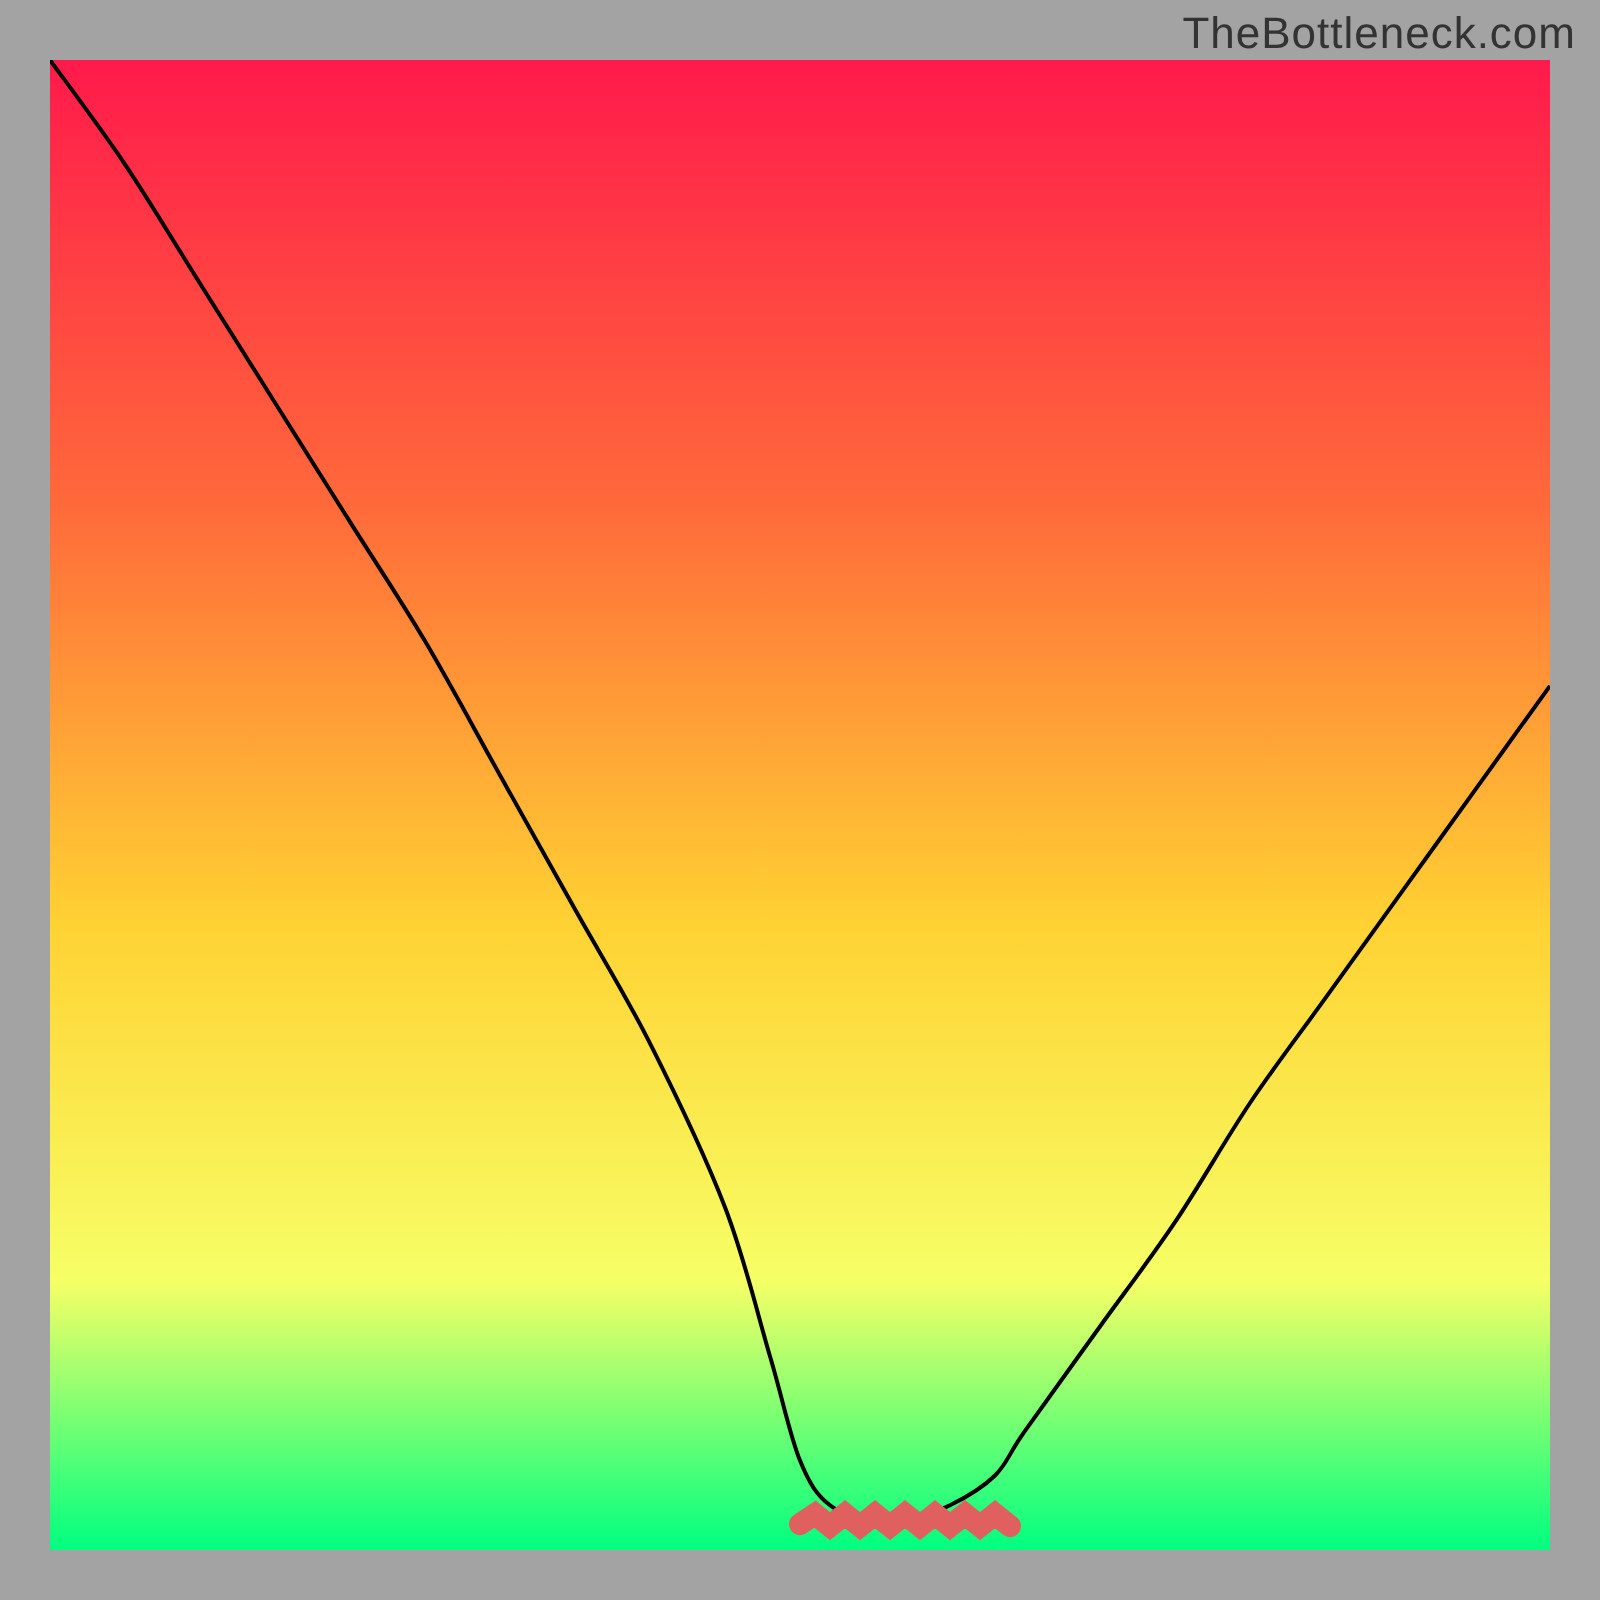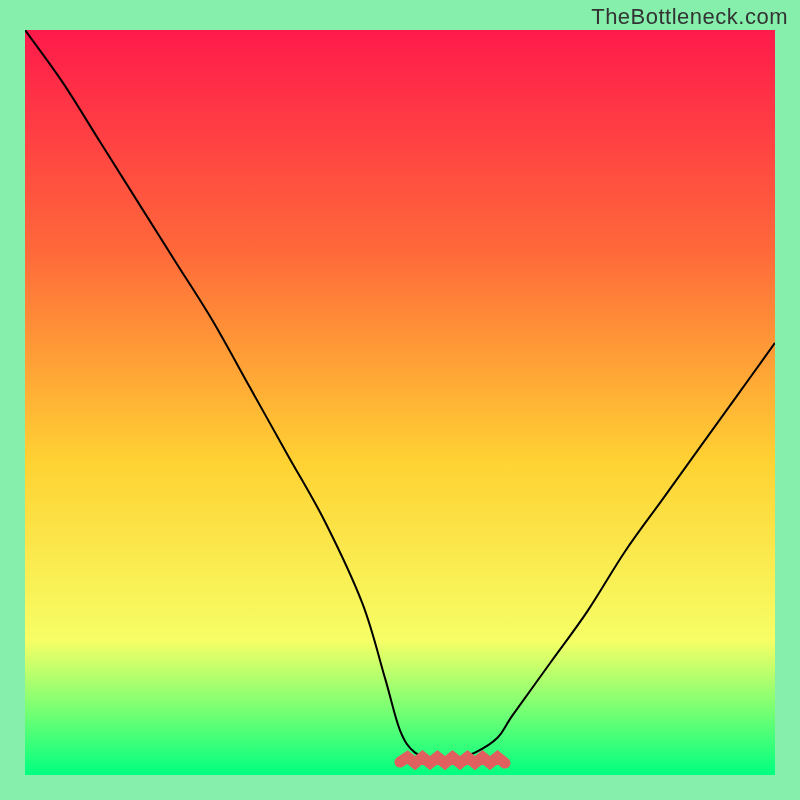--- a/index.html
+++ b/index.html
@@ -8,21 +8,21 @@
     width: 800px;
     height: 800px;
     background: #000;
     overflow: hidden;
     font-family: Arial, Helvetica, sans-serif;
   }
   .frame {
     position: relative;
     width: 800px;
     height: 800px;
-    background: #86efac;
+    background: #a3a3a3;
     text-align: center;
   }
   .watermark {
     position: absolute;
     top: 4px;
     right: 12px;
     color: #333;
     font-size: 22px;
     font-weight: 500;
     letter-spacing: 0.5px;

